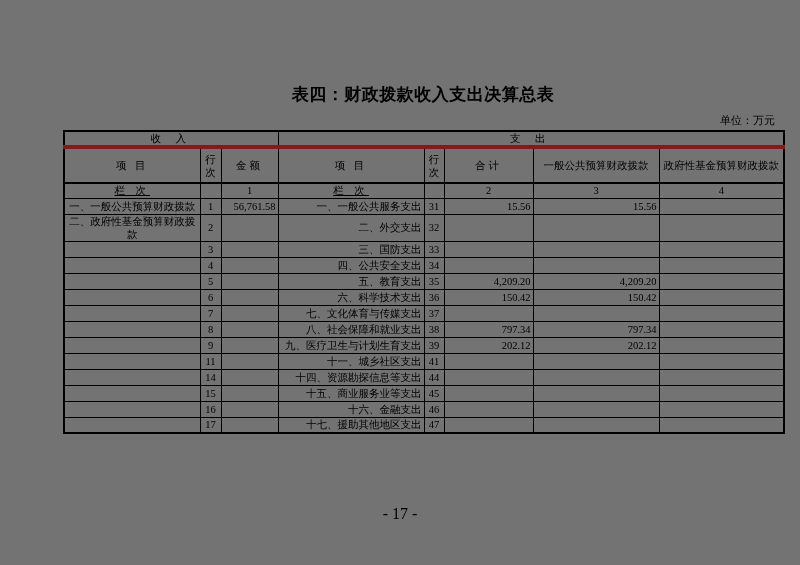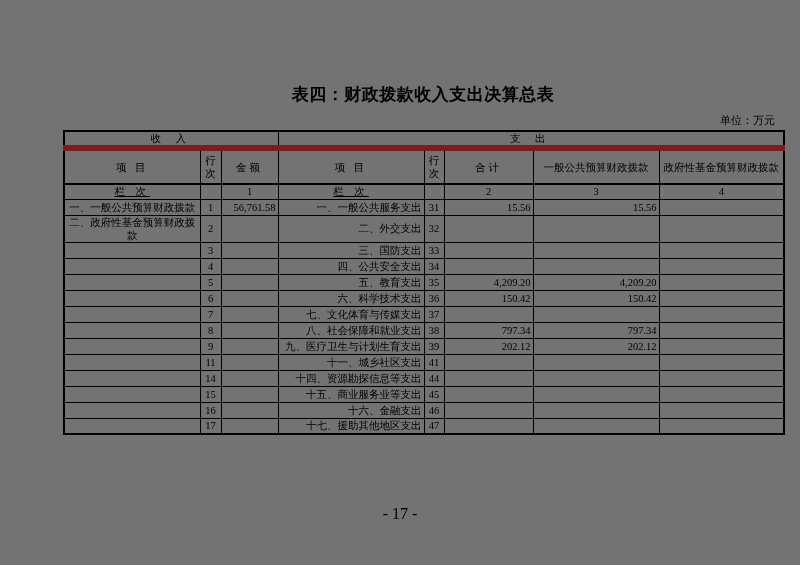--- a/index.html
+++ b/index.html
@@ -20,21 +20,21 @@
   table.budget{
     position:absolute;top:130px;left:63px;width:720px;
     border-collapse:collapse;table-layout:fixed;
     font-size:10.5px;border:2px solid #000;
   }
   table.budget td{
     border:1px solid #000;line-height:13px;vertical-align:middle;
     padding:0 2px;overflow:hidden;
   }
   tr.sec{height:16px;}
-  tr.sec td{border-bottom:6px solid #7f1d1d;text-align:center;letter-spacing:6px;margin-left:34px;}
+  tr.sec td{border-bottom:4px solid #7f1d1d;text-align:center;letter-spacing:6px;margin-left:34px;}
   tr.head{height:36px;}
   tr.head td{border-bottom:2px solid #000;text-align:center;}
   tr.head td.wideLs{letter-spacing:3px;text-align:center;}
   tr.lanci{height:15px;}
   tr.lanci td{text-align:center;}
   tr.lanci td.lbl{letter-spacing:4px;text-decoration:underline;}
   tbody tr.r{height:16px;}
   td.c-item{text-align:center;padding-left:4px;padding-right:2px;}
   td.c-itemx{text-align:right;padding-left:6px;padding-right:2px;}
   td.c-no{text-align:center;padding:0;}

